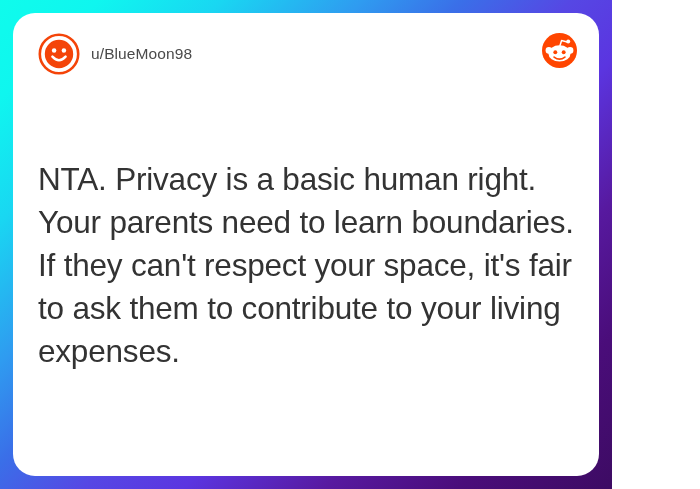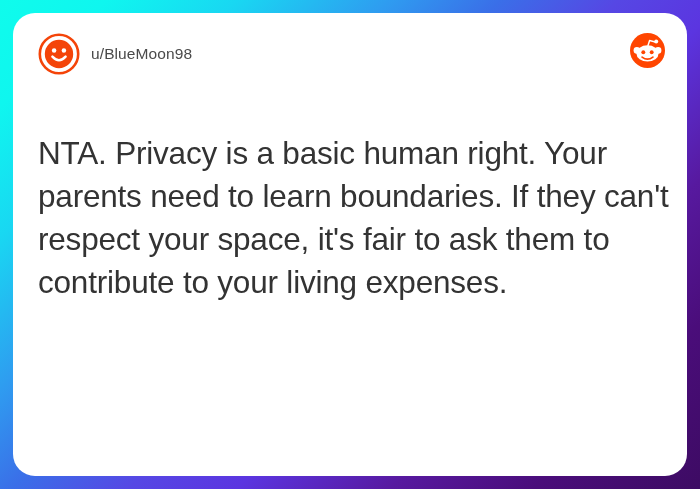--- a/index.html
+++ b/index.html
@@ -8,21 +8,21 @@
   }
   body {
     width: 700px;
     height: 489px;
     overflow: hidden;
     font-family: "Liberation Sans", sans-serif;
   }
 
   .stage {
     position: relative;
-    width: 700px;
+    width: 612px;
     height: 489px;
     background: linear-gradient(135deg,
         #0ffcec 0%,
         #0ff6ef 9%,
         #19d7f2 20%,
         #2f9bf0 33%,
         #3a6fe8 42%,
         #5647e4 52%,
         #5b35e0 61%,
         #57199f 74%,
@@ -77,21 +77,21 @@
     font-size: 15.5px;
     color: #4a4a4a;
     letter-spacing: 0.1px;
     white-space: nowrap;
   }
 
   
   .post-body {
     position: absolute;
     left: 25px;
-    top: 119px;
+    top: 145px;
     right: 18px;
     font-size: 31.5px;
     line-height: 43px;
     color: #333333;
     letter-spacing: -0.2px;
     white-space: pre-wrap;
     word-break: normal;
   }
 </style>
 </head>

